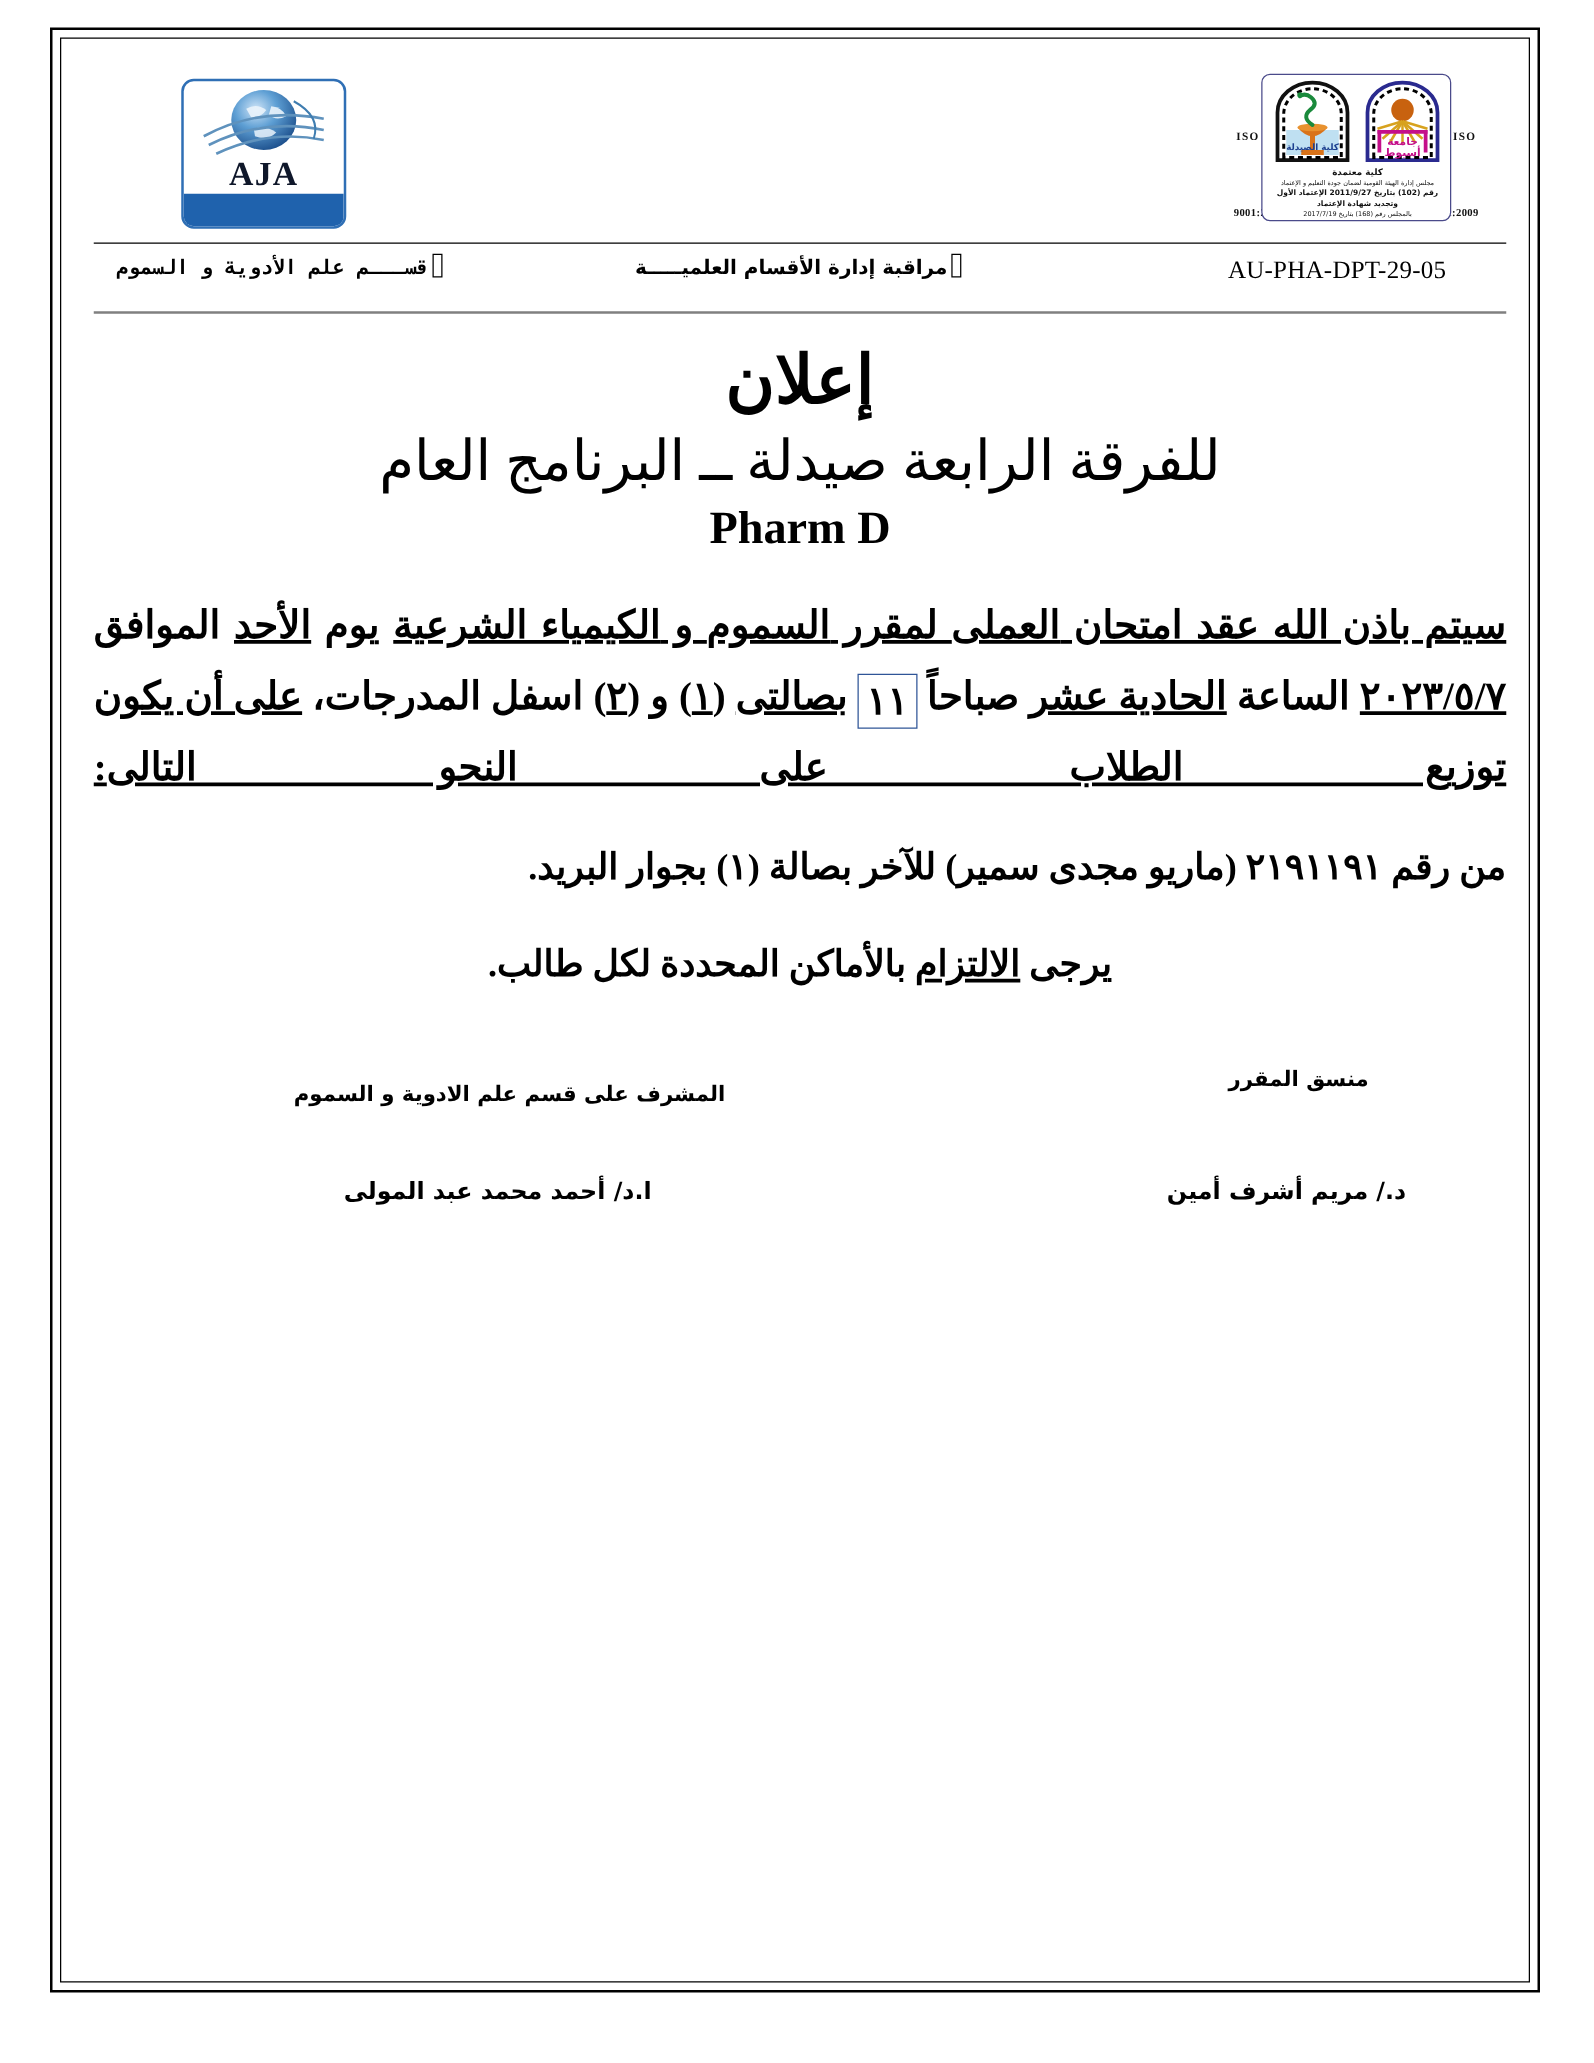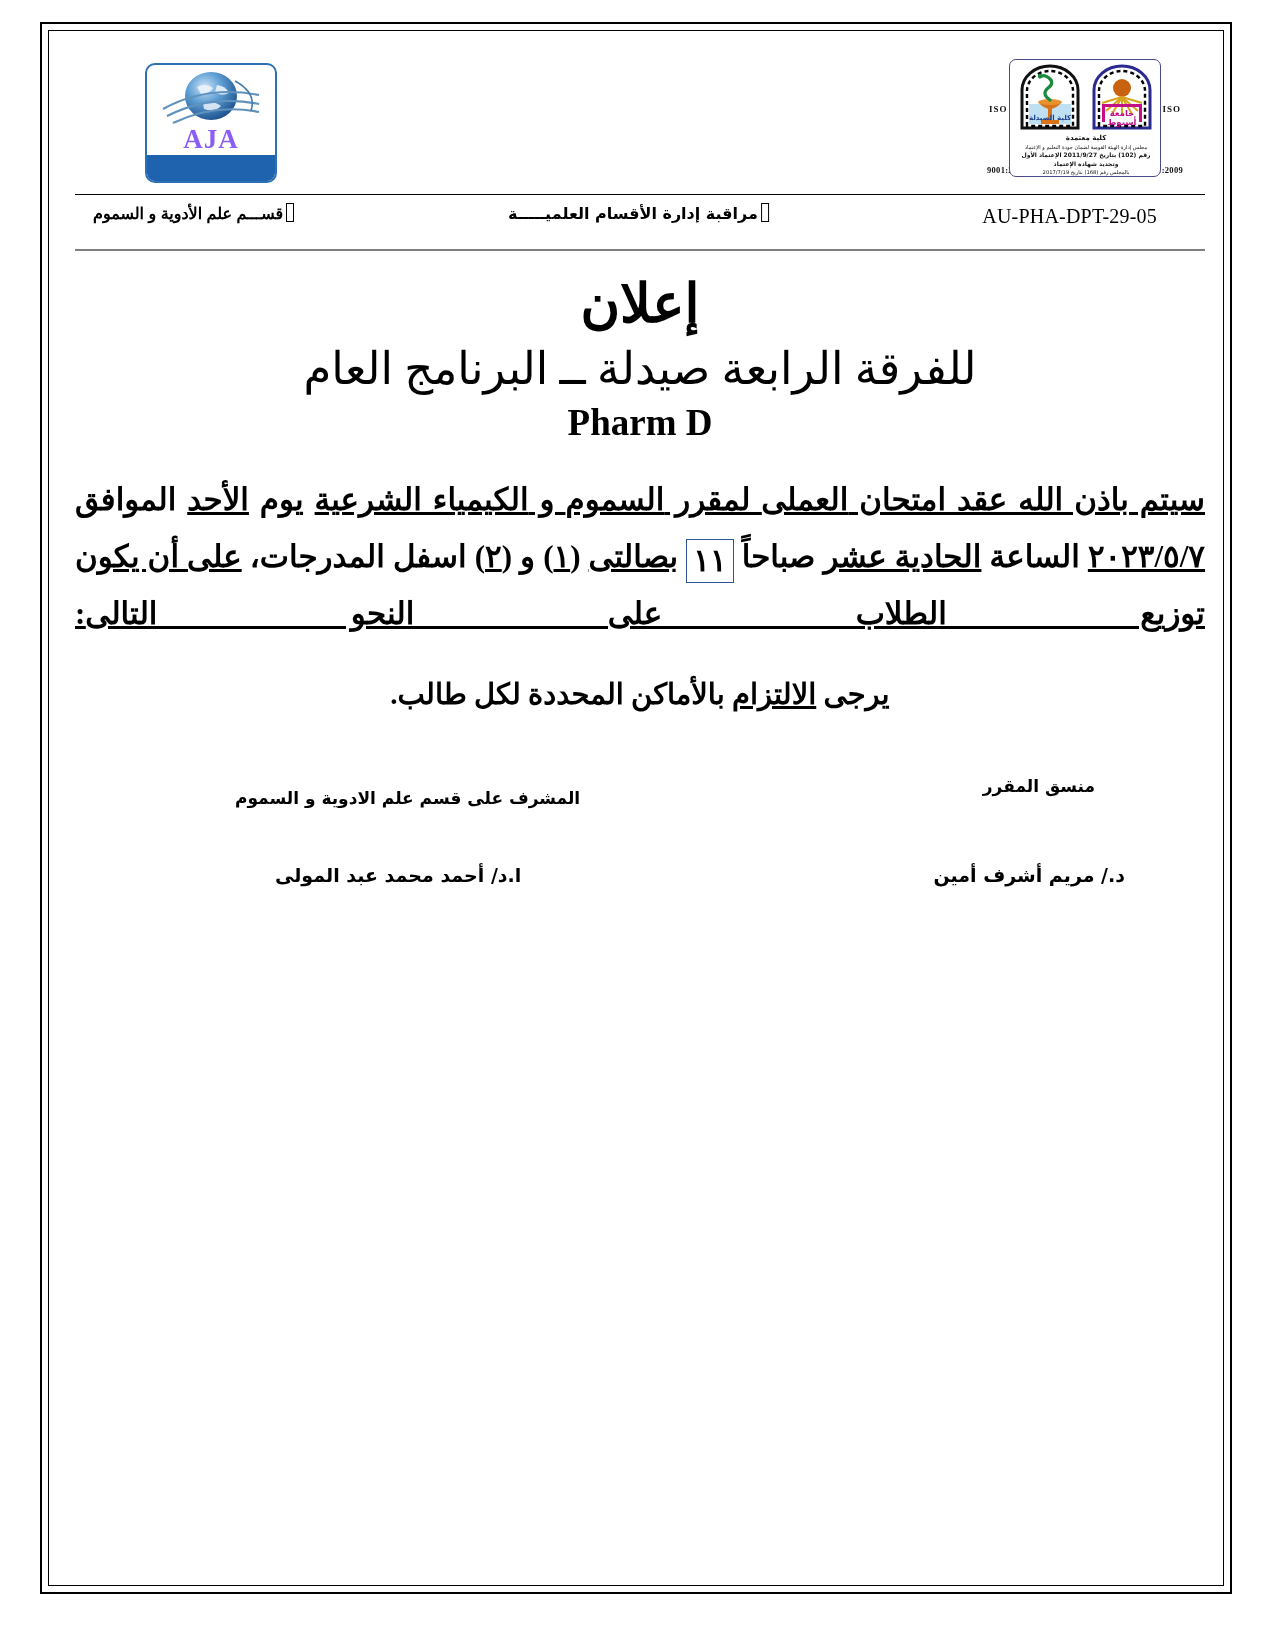--- a/index.html
+++ b/index.html
@@ -69,21 +69,21 @@
   .aja-text {
     position: absolute;
     left: 0;
     top: 60px;
     width: 128px;
     text-align: center;
     font-family: "Liberation Serif", serif;
     font-weight: bold;
     font-size: 27px;
     letter-spacing: 1px;
-    color: #8b5cf6;
+    color: #0f172a;
     line-height: 28px;
   }
   .aja-band {
     position: absolute;
     left: 0;
     bottom: 0;
     width: 128px;
     height: 26px;
     background: #1f62ad;
     color: #ffffff;
@@ -192,21 +192,21 @@
     transform: translateX(-50%);
     font-family: "DejaVu Sans", sans-serif;
     font-weight: bold;
     font-size: 16px;
     white-space: nowrap;
   }
   .hdr-left {
     position: absolute;
     left: 18px;
     top: 8px;
-    font-family: Liberation Sans, sans-serif;
+    font-family: Liberation Mono, monospace;
     font-weight: bold;
     font-size: 16px;
     white-space: nowrap;
   }
   .hdr-bar {
     display: inline-block;
     width: 6px;
     height: 17px;
     border: 1px solid #000;
     vertical-align: -3px;
@@ -429,20 +429,21 @@
   <div class="header-rule-bottom"></div>
 
   <div class="title-main">إعلان</div>
   <div class="title-sub">للفرقة الرابعة صيدلة ــ البرنامج العام</div>
   <div class="title-latin">Pharm D</div>
 
   <div class="body-block">
     <span class="u">سيتم باذن الله عقد امتحان </span><span class="u">العملى</span><span class="u"> لمقرر </span><span class="u">السموم</span><span class="u"> و </span><span class="u">الكيمياء الشرعية</span><span> يوم </span><span class="u">الأحد</span><span> الموافق </span><span class="u">٢٠٢٣/٥/٧</span><span> الساعة </span><span class="u">الحادية عشر</span><span> صباحاً </span><span class="num-box">١١</span><span> </span><span class="u">بصالتى</span><span> (</span><span class="u">١</span><span>) و (</span><span class="u">٢</span><span>) اسفل المدرجات، </span><span class="u">على أن يكون توزيع الطلاب على النحو التالى</span><span class="u">:</span>
   </div>
 
+  <div class="para last-right">من رقم ٢١٩١١٩١ (ماريو مجدى سمير) للآخر بصالة (١) بجوار البريد.</div>
 
   <div class="para-note"><span>يرجى </span><span class="u">الالتزام</span><span> بالأماكن المحددة لكل طالب.</span></div>
 
   <div class="sign-area">
     <span class="sign-title-right">منسق المقرر</span>
     <span class="sign-title-left">المشرف على قسم علم الادوية و السموم</span>
     <span class="sign-name-right">د./ مريم أشرف أمين</span>
     <span class="sign-name-left">ا.د/ أحمد محمد عبد المولى</span>
   </div>
 

